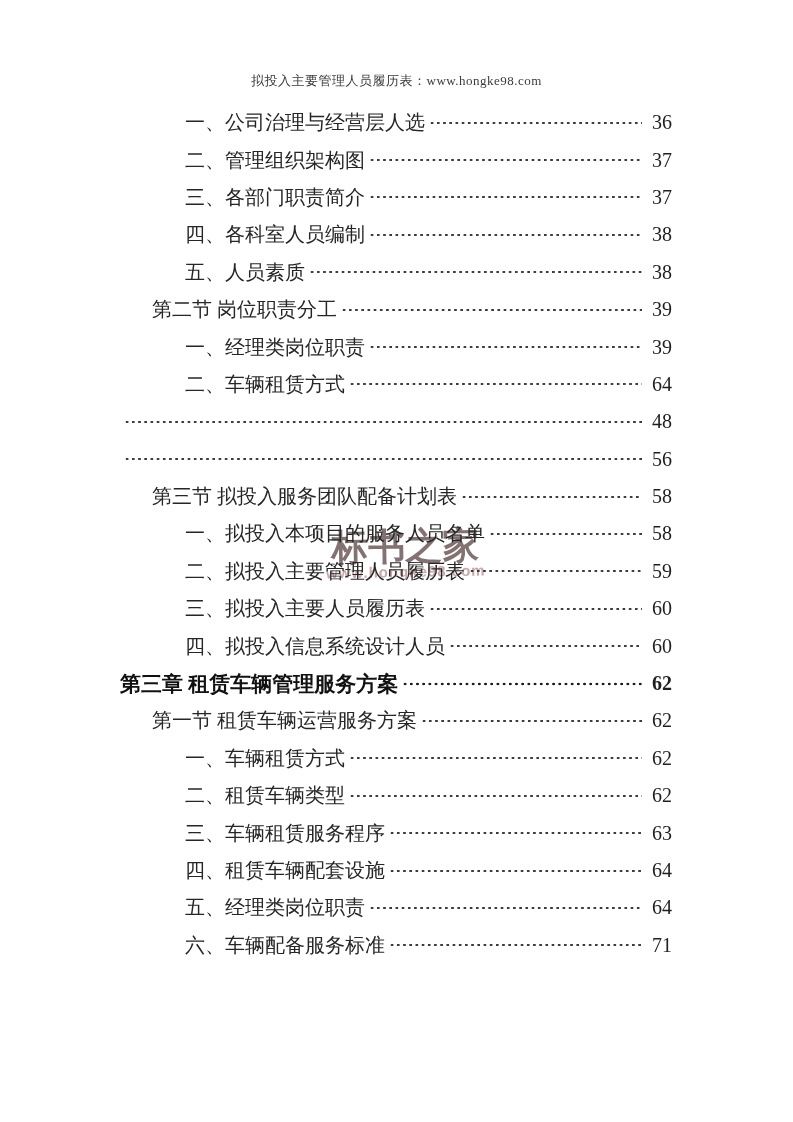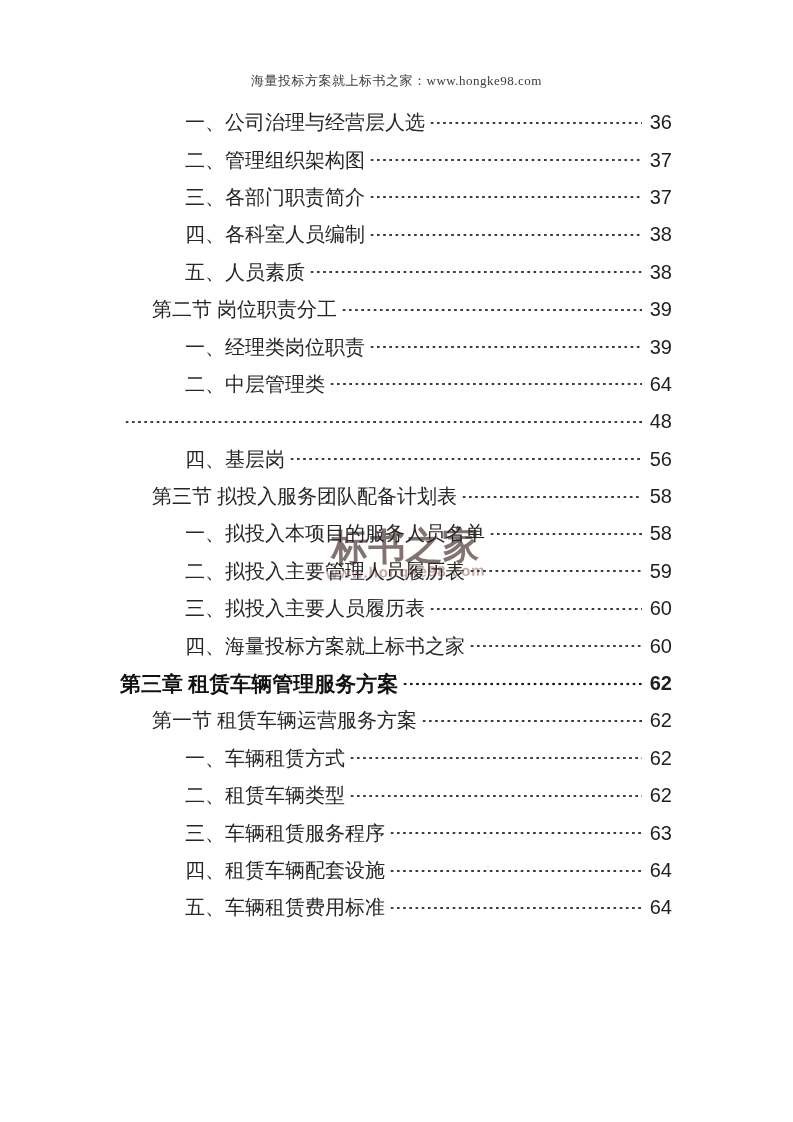--- a/index.html
+++ b/index.html
@@ -51,32 +51,32 @@
   .leader{
     flex:1 1 auto;height:20px;margin:0 5px 0 4px;
     background-image:radial-gradient(circle,#3c3c3c 1.15px,transparent 1.4px);
     background-size:6.2px 20px;background-repeat:repeat-x;
     background-position:0 62%;
   }
   .level-chapter .leader{
     background-image:radial-gradient(circle,#1c1c1c 1.3px,transparent 1.55px);
   }
   .toc-page{
-    font-family:Liberation Sans, sans-serif;
+    font-family:Liberation Serif, serif;
     font-size:20px;color:#1f1f1f;min-width:25px;text-align:right;
     white-space:nowrap;
   }
   .level-chapter .toc-page{font-weight:bold;}
 </style>
 </head>
 <body>
 
 <div class="page">
 
-  <div class="doc-header">海量投标方案就上标书之家：www.hongke98.com</div>
+  <div class="doc-header">拟投入主要管理人员履历表：www.hongke98.com</div>
 
   <div class="watermark">
     <div class="wm-title">标书之家</div>
     <div class="wm-url">www.hongke98.com</div>
   </div>
 
   <div class="toc">
     <div class="toc-row level-sub">
       <span class="toc-label">一、公司治理与经营层人选</span>
       <span class="leader"></span>
@@ -113,32 +113,31 @@
       <span class="toc-page">39</span>
     </div>
 
     <div class="toc-row level-sub">
       <span class="toc-label">一、经理类岗位职责</span>
       <span class="leader"></span>
       <span class="toc-page">39</span>
     </div>
 
     <div class="toc-row level-sub">
-      <span class="toc-label">二、中层管理类</span>
+      <span class="toc-label">二、车辆租赁方式</span>
       <span class="leader"></span>
       <span class="toc-page">64</span>
     </div>
 
     <div class="toc-row level-sub">
       <span class="leader"></span>
       <span class="toc-page">48</span>
     </div>
 
     <div class="toc-row level-sub">
-      <span class="toc-label">四、基层岗</span>
       <span class="leader"></span>
       <span class="toc-page">56</span>
     </div>
 
     <div class="toc-row level-section">
       <span class="toc-label">第三节 拟投入服务团队配备计划表</span>
       <span class="leader"></span>
       <span class="toc-page">58</span>
     </div>
 
@@ -154,21 +153,21 @@
       <span class="toc-page">59</span>
     </div>
 
     <div class="toc-row level-sub">
       <span class="toc-label">三、拟投入主要人员履历表</span>
       <span class="leader"></span>
       <span class="toc-page">60</span>
     </div>
 
     <div class="toc-row level-sub">
-      <span class="toc-label">四、海量投标方案就上标书之家</span>
+      <span class="toc-label">四、拟投入信息系统设计人员</span>
       <span class="leader"></span>
       <span class="toc-page">60</span>
     </div>
 
     <div class="toc-row level-chapter">
       <span class="toc-label">第三章 租赁车辆管理服务方案</span>
       <span class="leader"></span>
       <span class="toc-page">62</span>
     </div>
 
@@ -196,21 +195,26 @@
       <span class="toc-page">63</span>
     </div>
 
     <div class="toc-row level-sub">
       <span class="toc-label">四、租赁车辆配套设施</span>
       <span class="leader"></span>
       <span class="toc-page">64</span>
     </div>
 
     <div class="toc-row level-sub">
-      <span class="toc-label">五、车辆租赁费用标准</span>
+      <span class="toc-label">五、经理类岗位职责</span>
       <span class="leader"></span>
       <span class="toc-page">64</span>
     </div>
 
+    <div class="toc-row level-sub">
+      <span class="toc-label">六、车辆配备服务标准</span>
+      <span class="leader"></span>
+      <span class="toc-page">71</span>
+    </div>
 
   </div>
 
 </div>
 
 </body></html>

